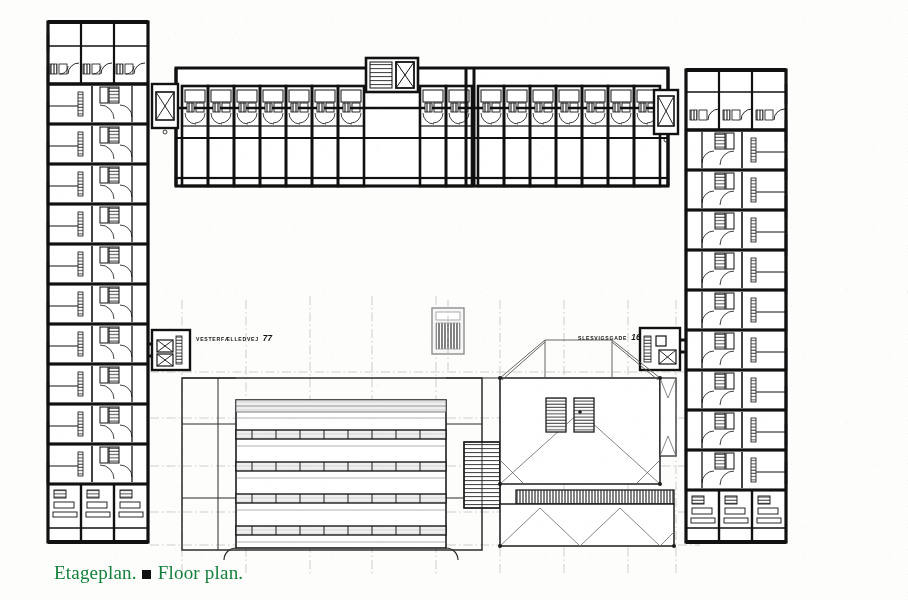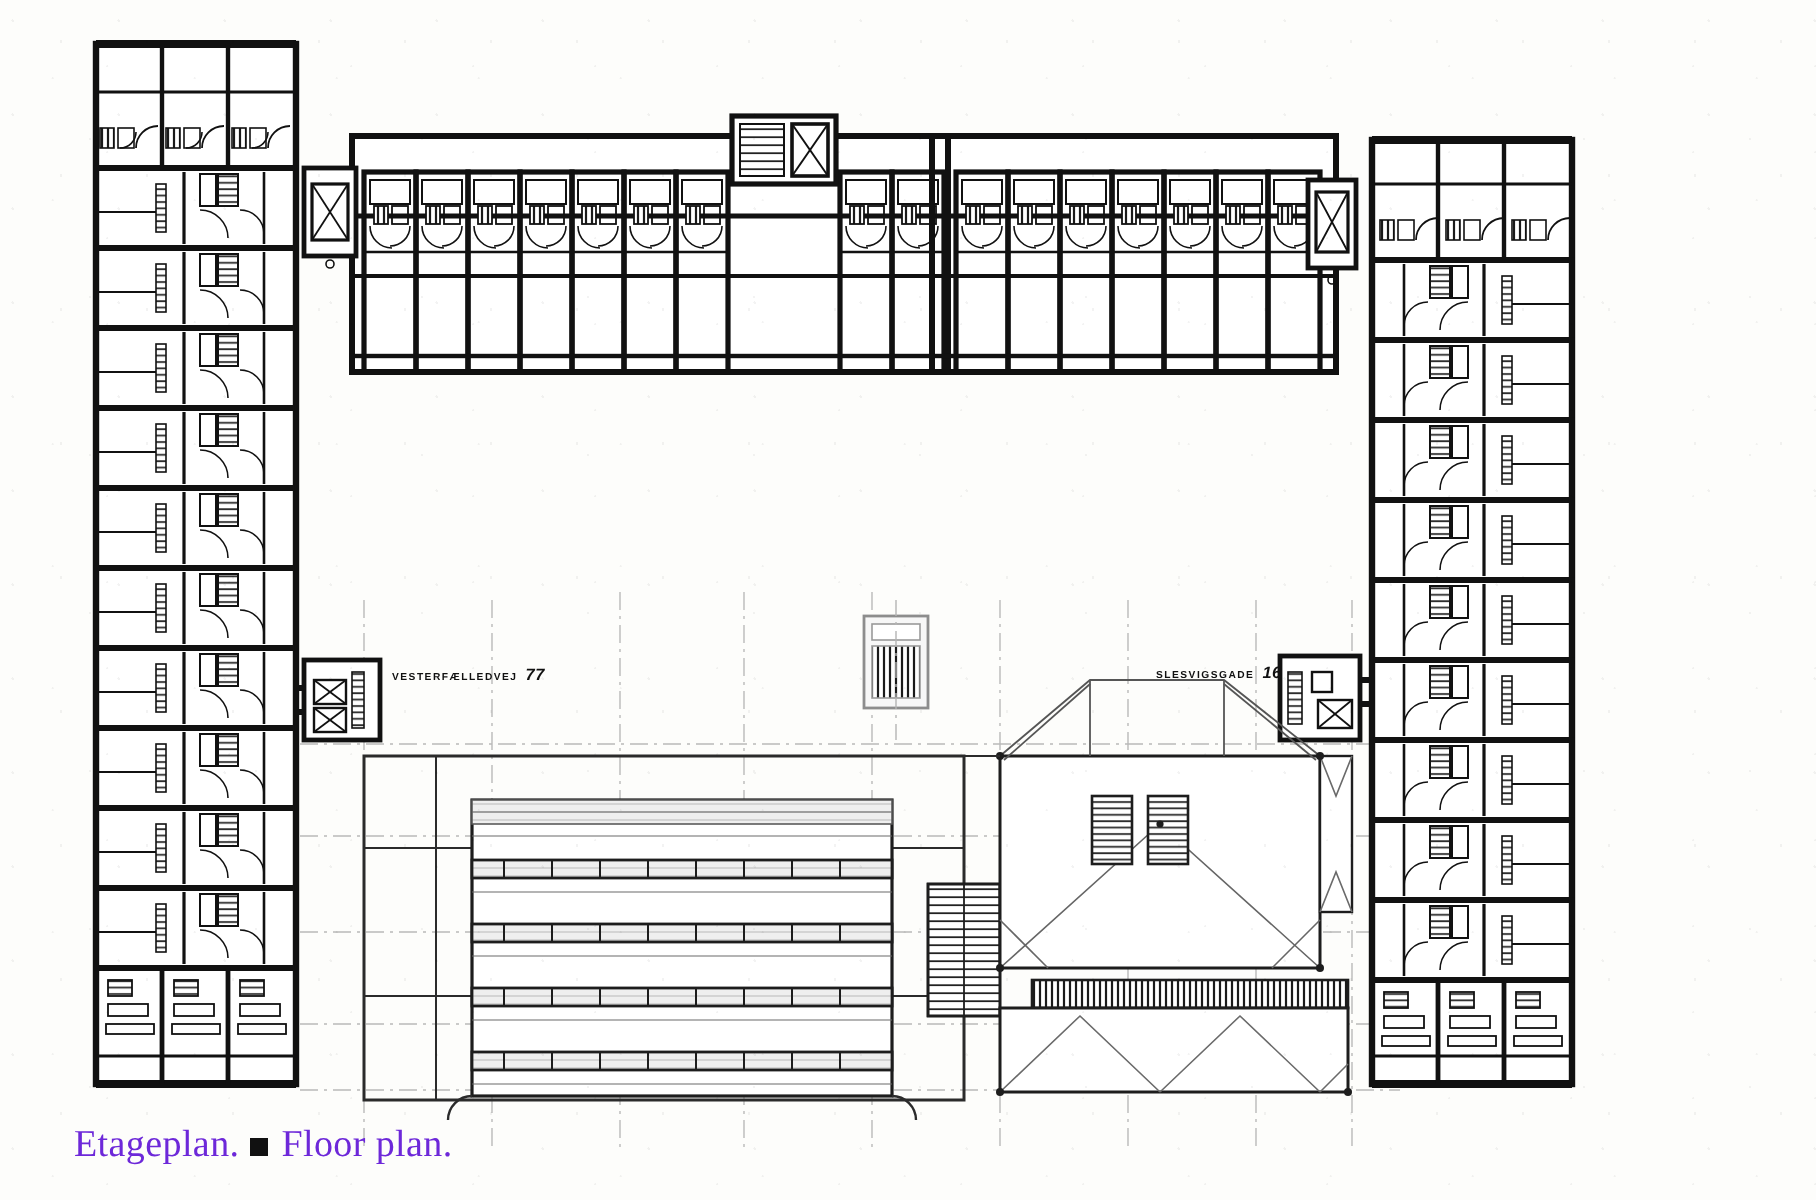--- a/index.html
+++ b/index.html
@@ -1,21 +1,21 @@
 <!DOCTYPE html>
 <html><head>
 <meta charset="utf-8">
 <style>
   html,body{margin:0;padding:0;background:#ffffff;}
   body{width:908px;height:600px;overflow:hidden;
        font-family:"Liberation Serif",serif;}
   #page{position:relative;width:908px;height:600px;background:#fdfdfb;}
   #plan{position:absolute;left:0;top:0;width:908px;height:600px;}
-  .caption{position:absolute;left:37px;top:562px;font-size:19px;
-           color:#6d28d9;letter-spacing:.2px;white-space:nowrap;
+  .caption{position:absolute;left:54px;top:562px;font-size:19px;
+           color:#15803d;letter-spacing:.2px;white-space:nowrap;
            font-family:"Liberation Serif",serif;}
   .caption .sq{display:inline-block;width:9px;height:9px;background:#111;
                margin:0 7px 1px 5px;vertical-align:middle;}
   .slabel{position:absolute;font-family:"Liberation Sans",sans-serif;
           font-weight:bold;color:#111;white-space:nowrap;}
   .slabel .nm{font-size:5.1px;letter-spacing:.75px;}
   .slabel .no{font-size:8.2px;letter-spacing:.3px;margin-left:4px;font-style:italic;}
   #lbl-left{left:196px;top:327px;}
   #lbl-right{left:578px;top:326px;}
   .noise{position:absolute;inset:0;pointer-events:none;opacity:.045;

